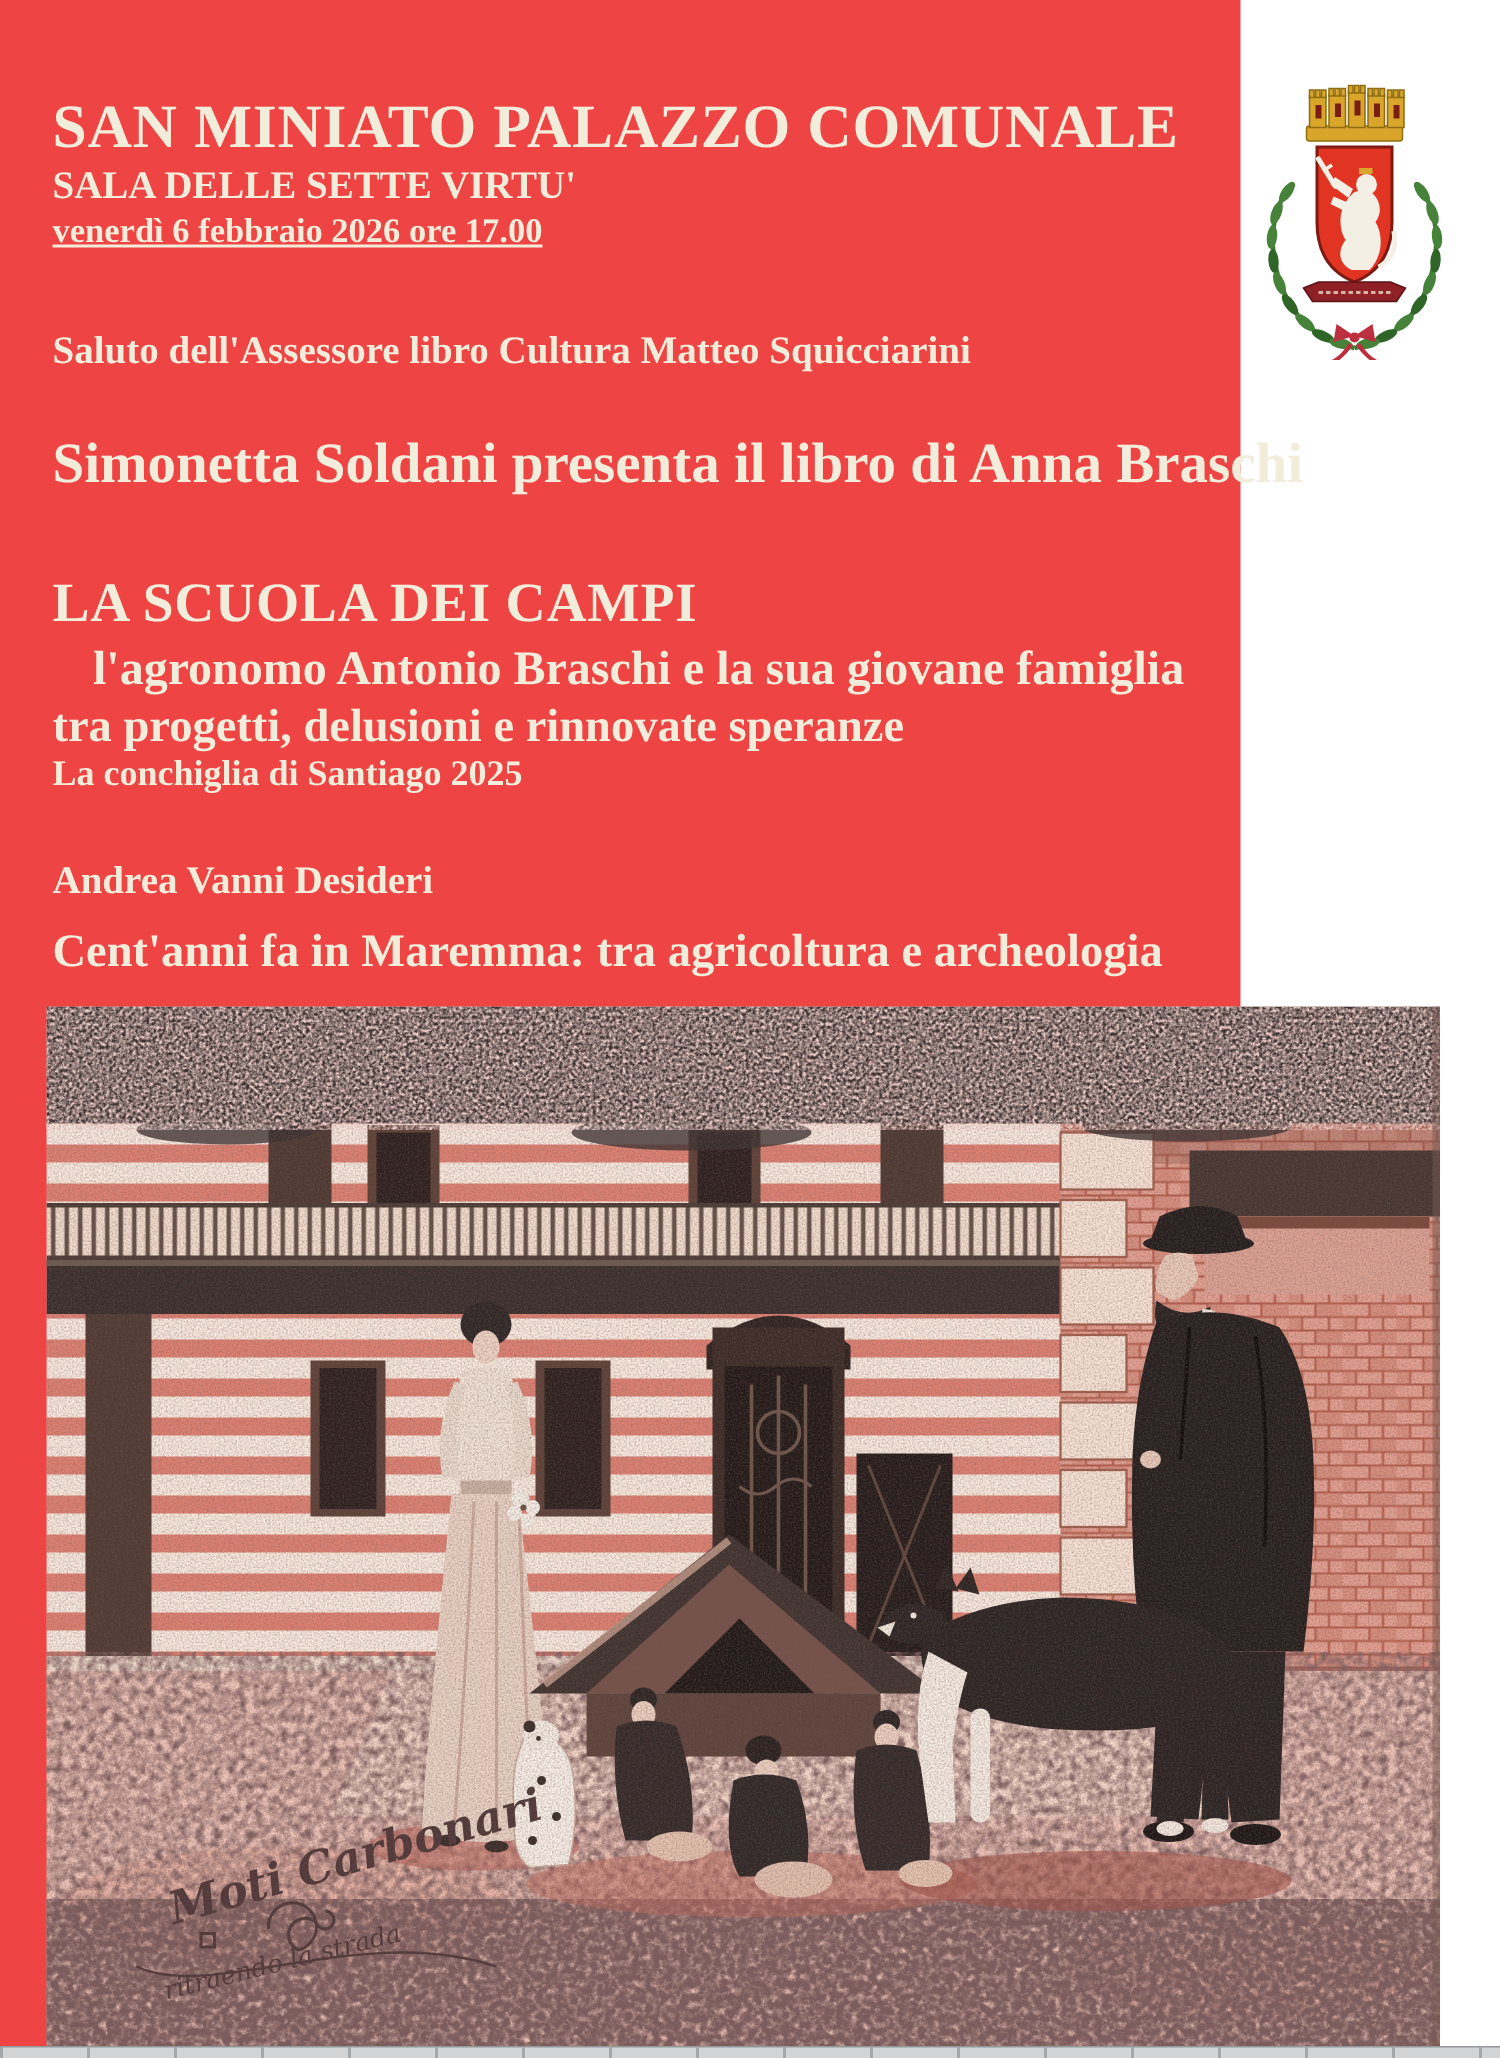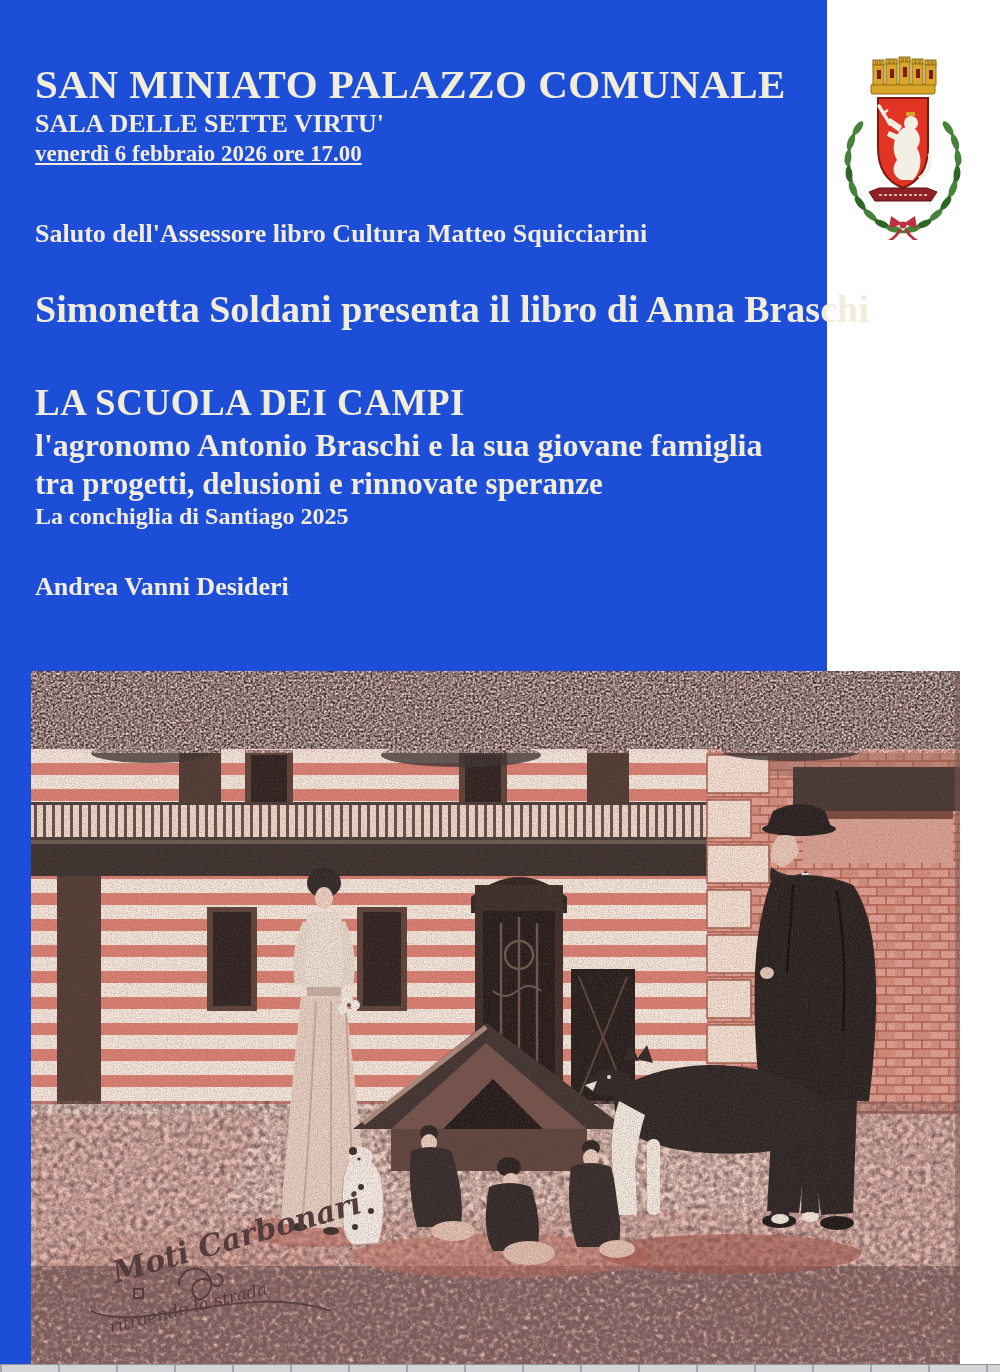--- a/index.html
+++ b/index.html
@@ -1,25 +1,25 @@
 <!DOCTYPE html>
 <html><head>
 <meta charset="utf-8">
 <style>
   html,body{margin:0;padding:0;}
   body{width:1000px;height:1372px;overflow:hidden;font-family:"Liberation Serif",serif;}
-  .poster{position:absolute;left:0;top:0;width:827px;height:1372px;background:#1d4ed8;}
+  .poster{position:absolute;left:0;top:0;width:827px;height:1372px;background:#ef4444;}
   .tline{position:absolute;left:35px;color:#f2ecdb;font-weight:bold;white-space:nowrap;line-height:1.08;}
   .t-title      {top:62px; font-size:41px;letter-spacing:.5px;}
   .t-venue      {top:110px;font-size:26px;font-family:Liberation Serif, serif;}
   .t-date       {top:142px;font-size:23px;text-decoration:underline;}
   .t-greeting   {top:220px;font-size:26px;}
   .t-present    {top:289px;font-size:38px;}
   .t-booktitle  {top:383px;font-size:37px;letter-spacing:.5px;}
-  .t-sub1       {top:428px;font-size:32px;}
+  .t-sub1       {top:428px;font-size:32px;margin-left:27px;}
   .t-sub2       {top:467px;font-size:31px;}
   .t-edition    {top:504px;font-size:24px;}
   .t-speaker    {top:573px;font-size:26px;}
   .t-talk       {top:617px;font-size:31px;}
   .crest{position:absolute;left:833px;top:26px;width:140px;height:214px;}
   .photo{position:absolute;left:31px;top:671px;width:929px;height:693px;}
   .photo svg{display:block;width:100%;height:100%;}
   .hscroll{position:absolute;left:0;top:1364px;width:1000px;height:8px;background:#d2d4d6;border-top:1px solid #94979a;
            background-image:repeating-linear-gradient(90deg,#a3a7aa 0 2px,rgba(0,0,0,0) 2px 58px);}
 </style>
@@ -31,20 +31,21 @@
   <div class="tline t-title">SAN MINIATO PALAZZO COMUNALE</div>
   <div class="tline t-venue">SALA DELLE SETTE VIRTU'</div>
   <div class="tline t-date">venerdì 6 febbraio 2026 ore 17.00</div>
   <div class="tline t-greeting">Saluto dell'Assessore libro Cultura Matteo Squicciarini</div>
   <div class="tline t-present">Simonetta Soldani presenta il libro di Anna Braschi</div>
   <div class="tline t-booktitle">LA SCUOLA DEI CAMPI</div>
   <div class="tline t-sub1">l'agronomo Antonio Braschi e la sua giovane famiglia</div>
   <div class="tline t-sub2">tra progetti, delusioni e rinnovate speranze</div>
   <div class="tline t-edition">La conchiglia di Santiago 2025</div>
   <div class="tline t-speaker">Andrea Vanni Desideri</div>
+  <div class="tline t-talk">Cent'anni fa in Maremma: tra agricoltura e archeologia</div>
 
   <div class="crest">
     <svg viewBox="0 0 140 214">
 
       <g fill="#d9a62b" stroke="#8d6c12" stroke-width="1">
         <rect x="38" y="58" width="64" height="10" rx="2"></rect>
         <g>
           <rect x="40" y="38" width="11" height="21"></rect>
             <rect x="53" y="37" width="11" height="22"></rect>
           <rect x="66" y="35" width="11" height="24"></rect>

